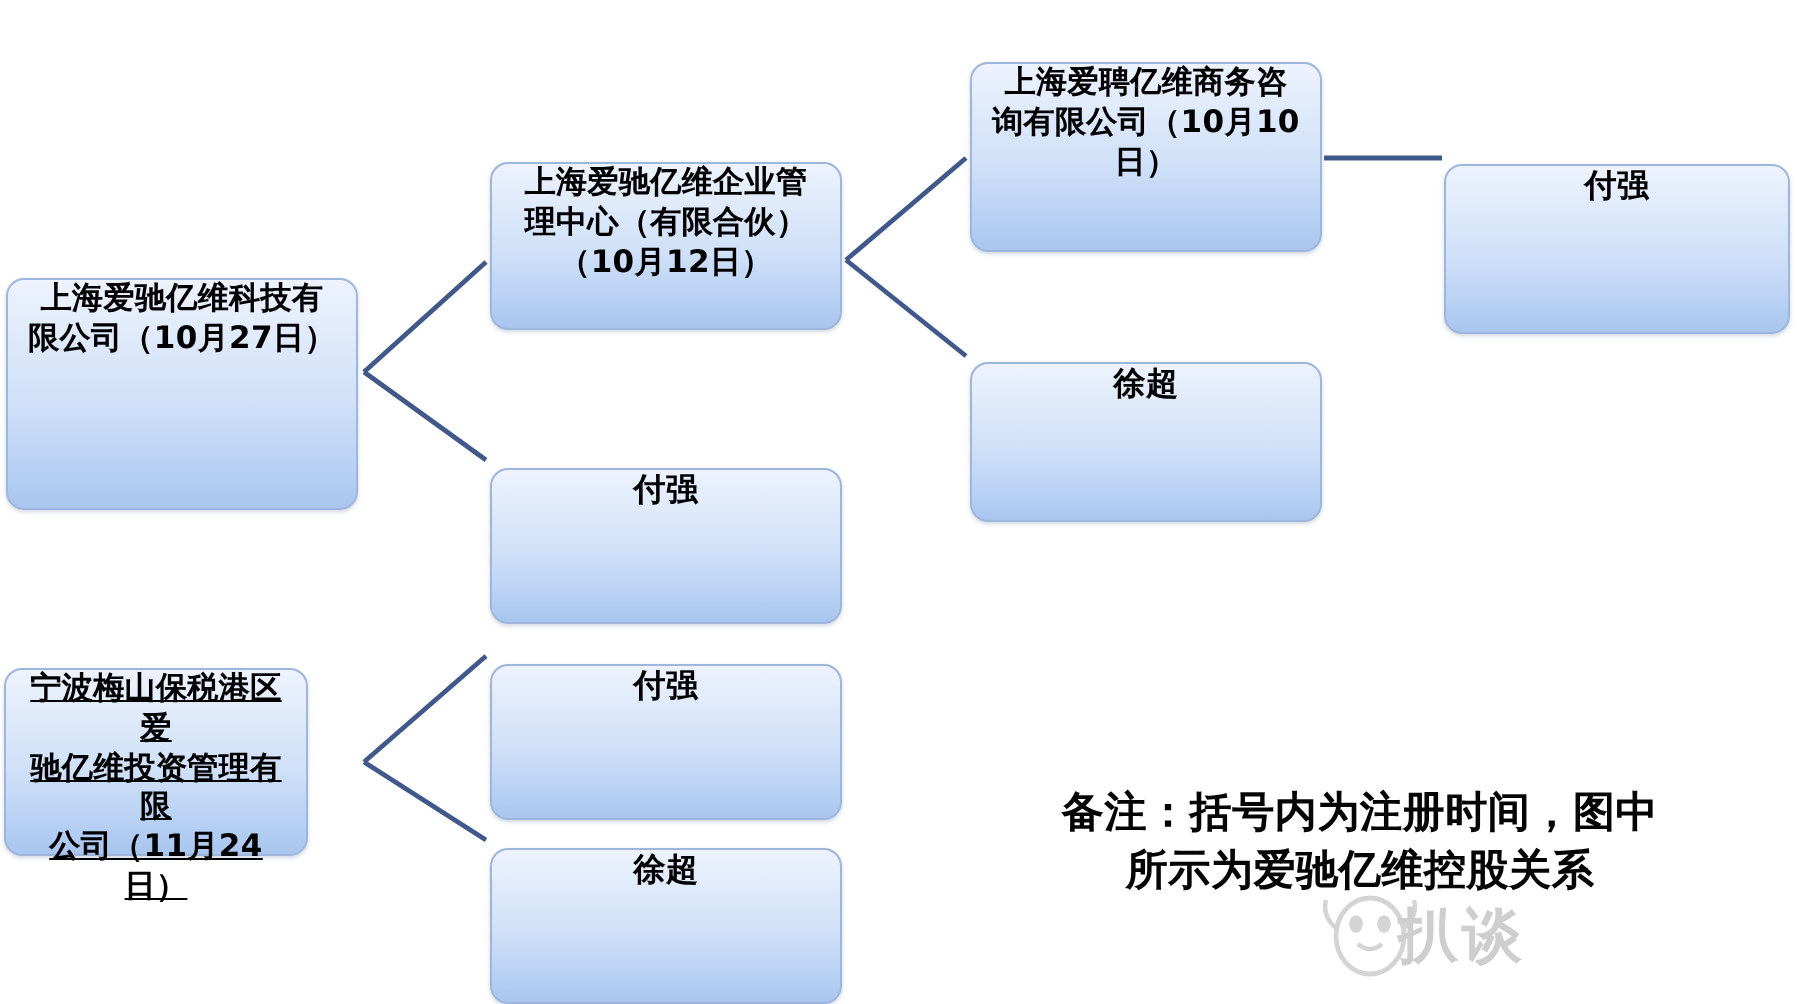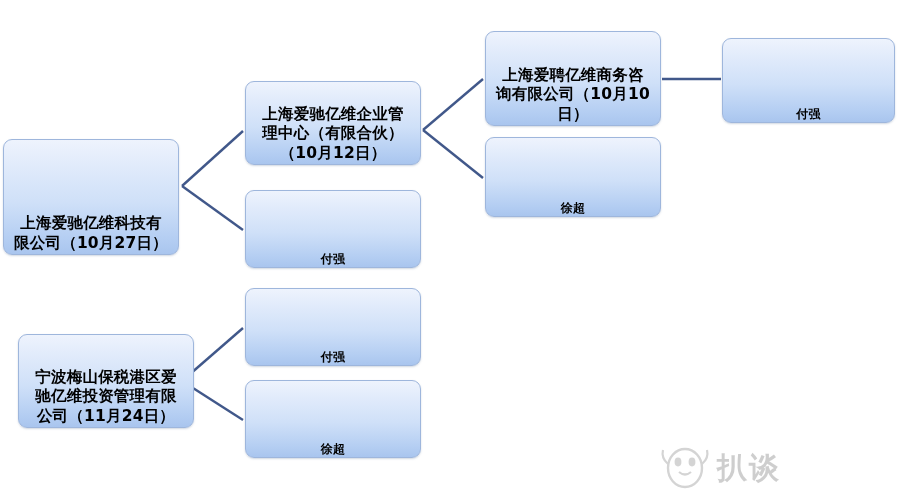--- a/index.html
+++ b/index.html
@@ -26,36 +26,36 @@
     pointer-events: none;
   }
   .node {
     position: absolute;
     box-sizing: border-box;
     border: 1px solid #9eb6dc;
     border-radius: 9px;
     background: linear-gradient(to bottom, #eef3fd 0%, #e1ebfb 22%, #cfe0f8 55%, #b3cdf2 88%, #a9c5ee 100%);
     box-shadow: 0 1px 2px rgba(120,140,170,0.35);
     display: flex;
-    align-items: flex-end;
+    align-items: flex-start;
     justify-content: center;
     text-align: center;
     color: #000000;
     font-weight: bold;
     line-height: 1.28;
     letter-spacing: 0.2px;
     z-index: 2;
   }
   .node .label {
     display: block;
     padding: 0 6px;
     white-space: pre-line;
   }
   .node.company  { font-size: 15.5px; }
-  .node.person   { font-size: 12px; }
+  .node.person   { font-size: 16px; margin-top: 44px; }
 
   #note {
     position: absolute;
     left: 480px;
     top: 392px;
     width: 400px;
     text-align: center;
     font-size: 21px;
     font-weight: bold;
     color: #050505;
@@ -69,21 +69,21 @@
     left: 655px;
     top: 436px;
     width: 244px;
     height: 60px;
     z-index: 4;
     pointer-events: none;
     opacity: 0.42;
   }
   #watermark .wm-text {
     position: absolute;
-    left: 62px;
+    left: 44px;
     top: 12px;
     font-size: 30px;
     font-weight: bold;
     color: #8d8d8d;
     letter-spacing: 2px;
     white-space: nowrap;
     font-family: "DejaVu Sans", "Liberation Sans", sans-serif;
   }
   #watermark .wm-logo {
     position: absolute;
@@ -125,33 +125,35 @@
         <span class="label">上海爱聘亿维商务咨
 询有限公司（10月10
 日）</span>
       </div>
       <div class="node person" style="left: 485px; top: 137px; width: 176px; height: 80px;">
         <span class="label">徐超</span>
       </div>
       <div class="node person" style="left: 722px; top: 38px; width: 173px; height: 85px;">
         <span class="label">付强</span>
       </div>
-      <div class="node company" style="left: 18px; top: 334px; width: 176px; height: 94px;">
+      <div class="node company" style="left: 2px; top: 334px; width: 152px; height: 94px; text-decoration: underline;">
         <span class="label">宁波梅山保税港区爱
 驰亿维投资管理有限
 公司（11月24日）</span>
       </div>
       <div class="node person" style="left: 245px; top: 288px; width: 176px; height: 78px;">
         <span class="label">付强</span>
       </div>
       <div class="node person" style="left: 245px; top: 380px; width: 176px; height: 78px;">
         <span class="label">徐超</span>
       </div>
     </div>
 
+  <div id="note">备注：括号内为注册时间，图中
+所示为爱驰亿维控股关系</div>
 
   <div id="watermark">
     <svg class="wm-logo" viewBox="0 0 52 48">
       <ellipse cx="26" cy="26" rx="17" ry="19" fill="none" stroke="#9a9a9a" stroke-width="2.4"></ellipse>
       <ellipse cx="19" cy="20" rx="3.4" ry="4.4" fill="#9a9a9a"></ellipse>
       <ellipse cx="33" cy="20" rx="3.4" ry="4.4" fill="#9a9a9a"></ellipse>
       <path d="M20 30 q6 5 12 0" fill="none" stroke="#9a9a9a" stroke-width="2.2"></path>
       <path d="M9 22 q-7 -6 -5 -14" fill="none" stroke="#9a9a9a" stroke-width="2.2"></path>
       <path d="M43 22 q7 -6 5 -14" fill="none" stroke="#9a9a9a" stroke-width="2.2"></path>
     </svg>

